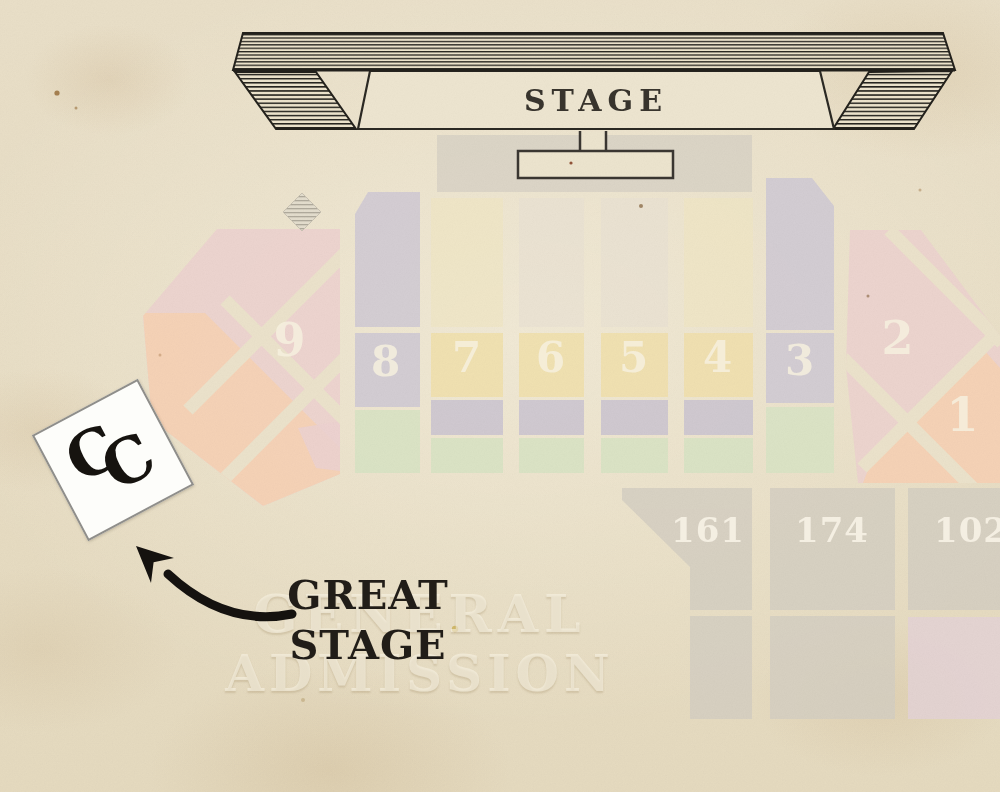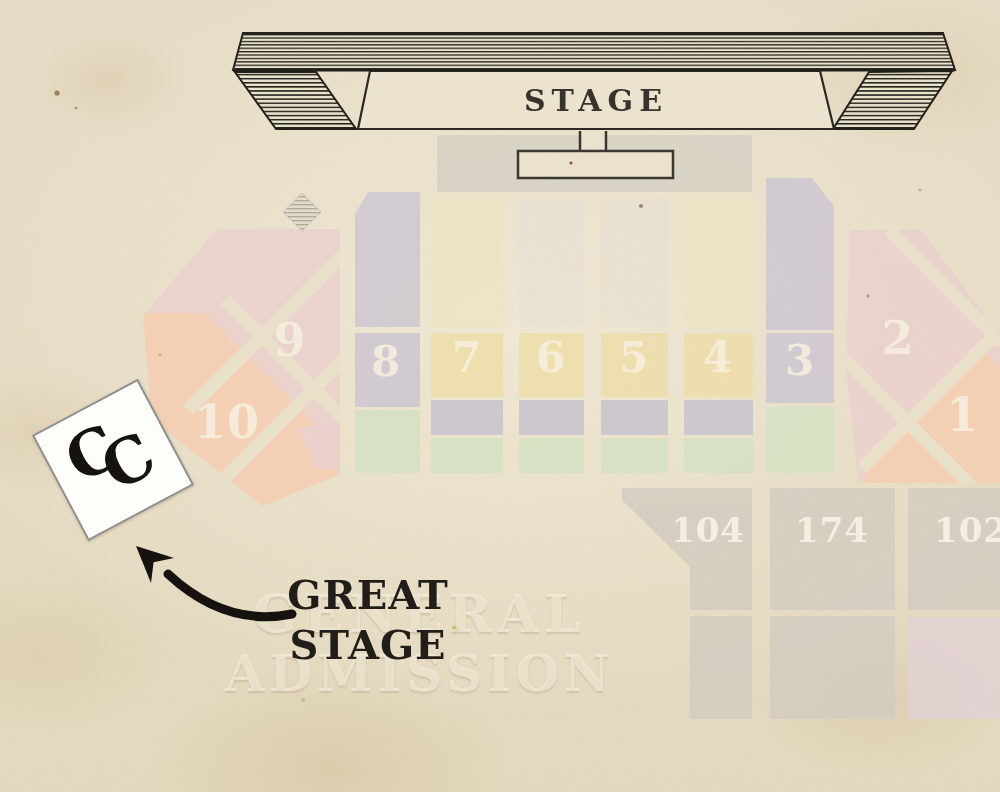--- a/index.html
+++ b/index.html
@@ -178,30 +178,29 @@
 
     <rect width="1000" height="792" filter="url(#paperNoise)" opacity="0.06" style="mix-blend-mode:multiply"></rect>
   </svg>
 
   <div id="watermark">
     <span class="w1">GENERAL</span>
     <span class="w2">ADMISSION</span>
   </div>
 
   <span class="num big" style="left:290px;top:340px;">9</span>
-  <span class="num big" style="left:227px;top:422px;">10</span>
   <span class="num big" style="left:898px;top:338px;">2</span>
   <span class="num big" style="left:963px;top:415px;">1</span>
   <span class="num mid" style="left:386px;top:361px;">8</span>
   <span class="num mid" style="left:467px;top:357px;">7</span>
   <span class="num mid" style="left:551px;top:357px;">6</span>
   <span class="num mid" style="left:634px;top:357px;">5</span>
   <span class="num mid" style="left:718px;top:357px;">4</span>
   <span class="num mid" style="left:800px;top:360px;">3</span>
-  <span class="num floor" style="left:708px;top:530px;">104</span>
+  <span class="num floor" style="left:708px;top:530px;">161</span>
   <span class="num floor" style="left:832px;top:530px;">174</span>
   <span class="num floor" style="left:971px;top:530px;">102</span>
 
   <span id="stage-label">STAGE</span>
 
   <div id="cc-square">
     <span class="c c1">C</span>
     <span class="c c2">C</span>
   </div>
 

